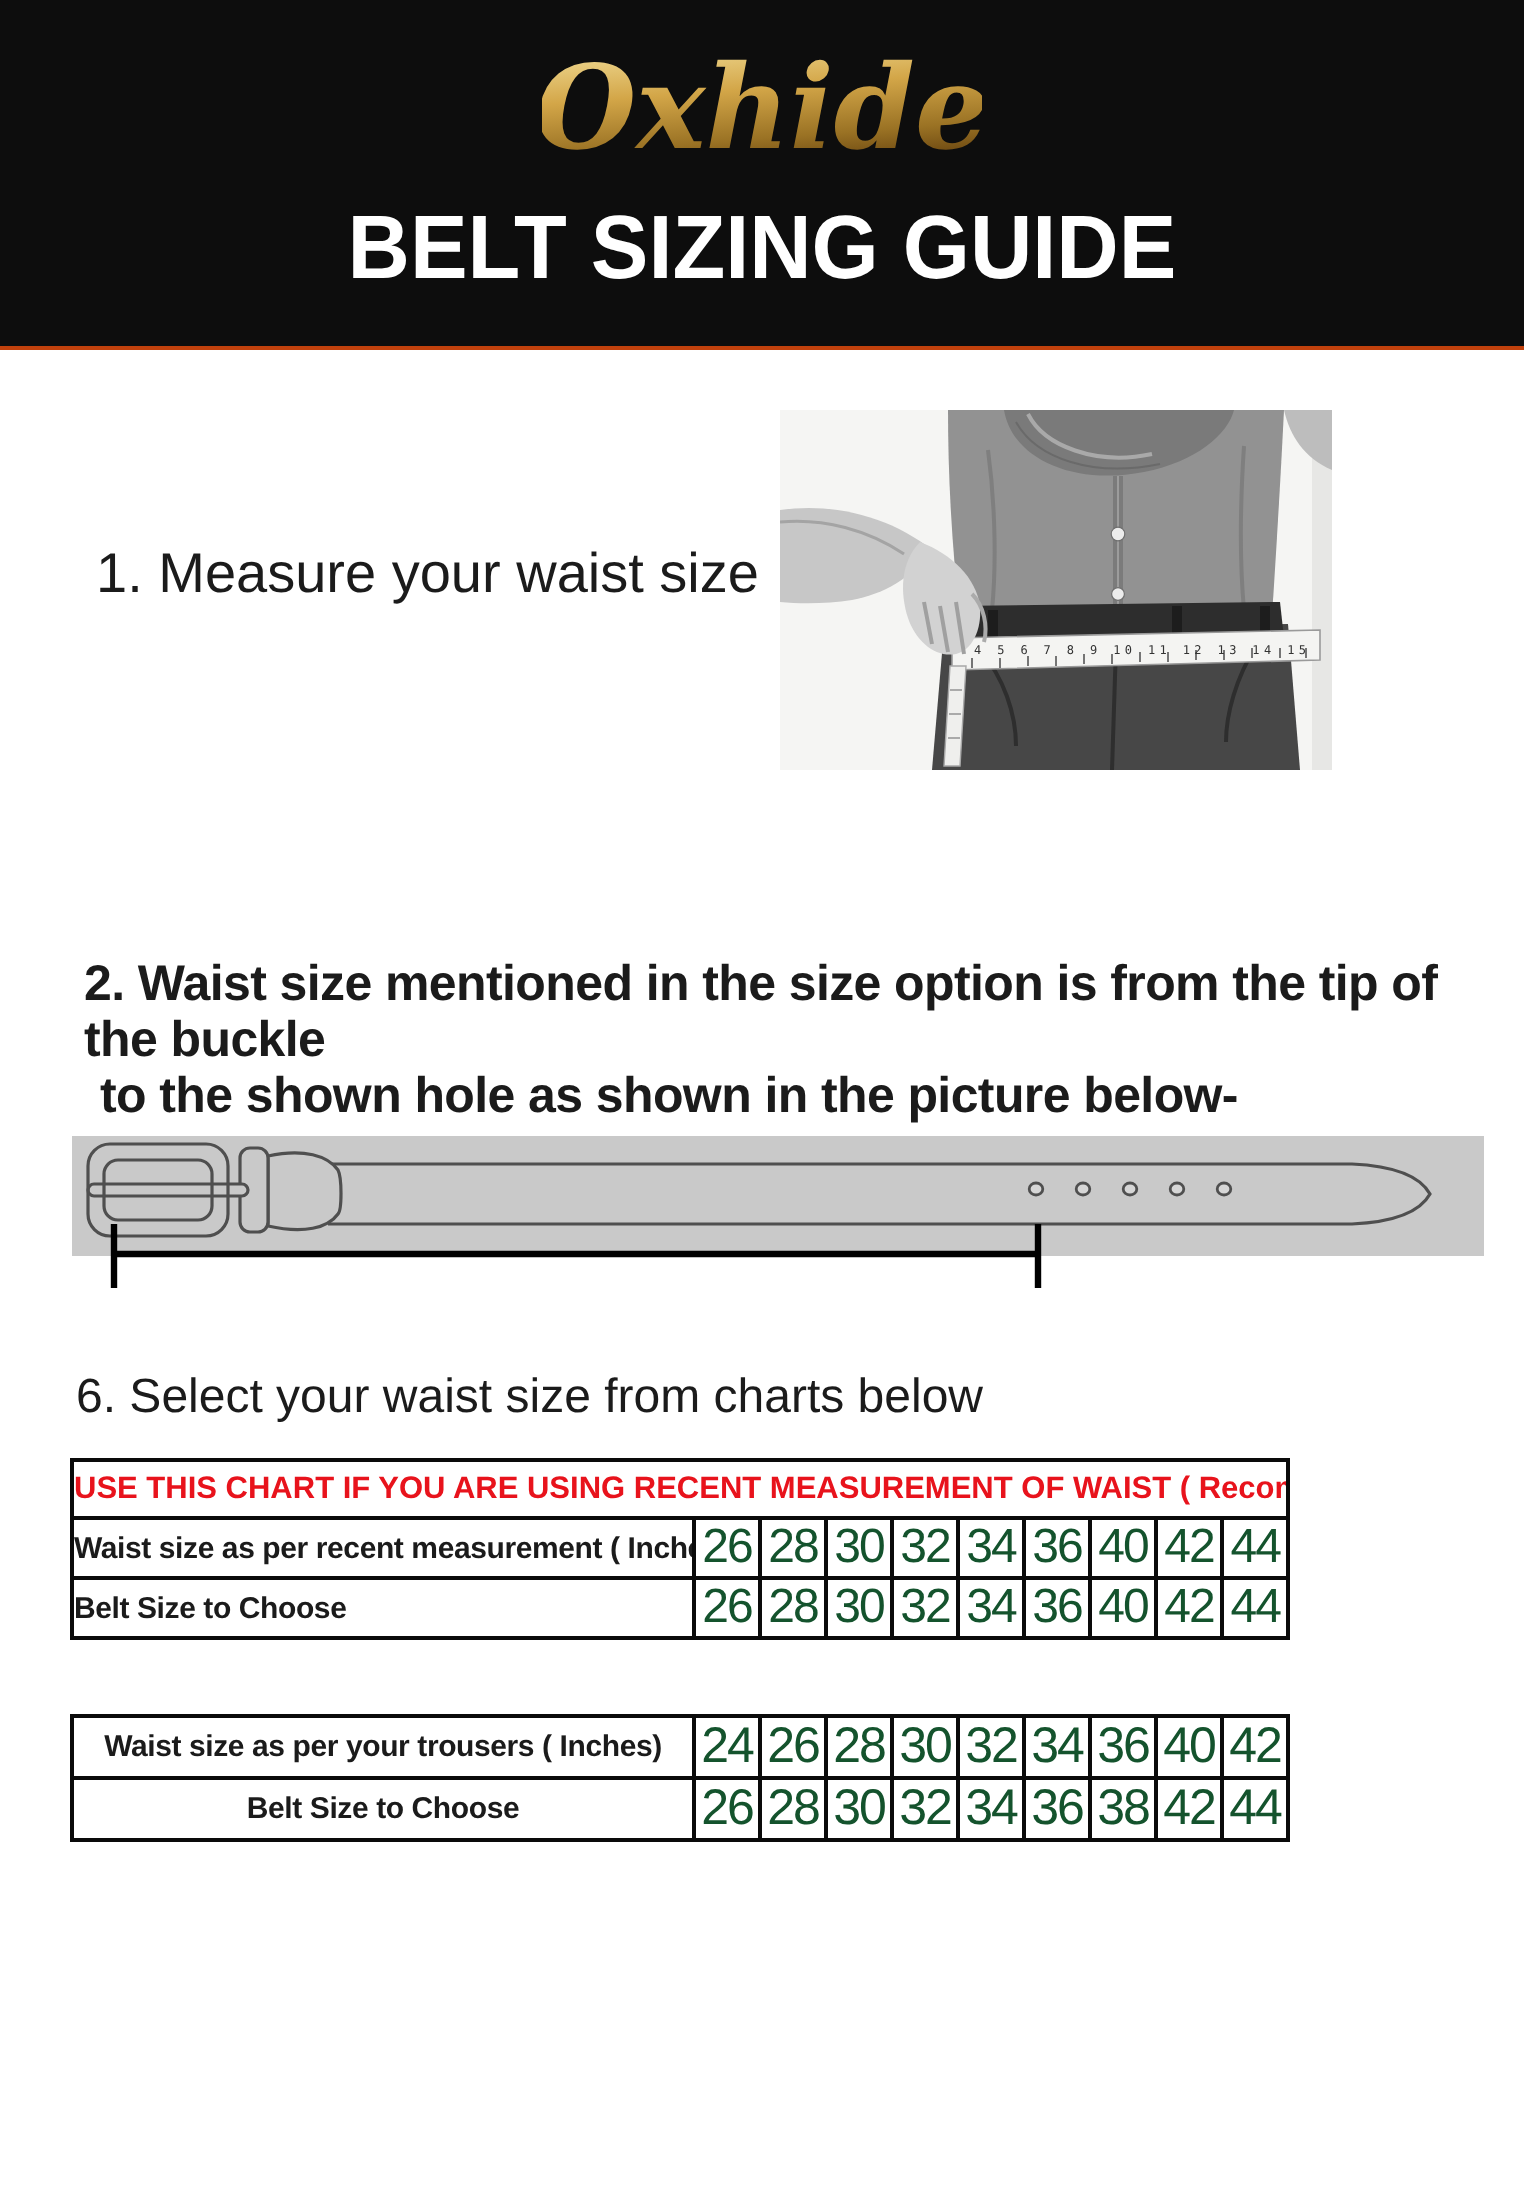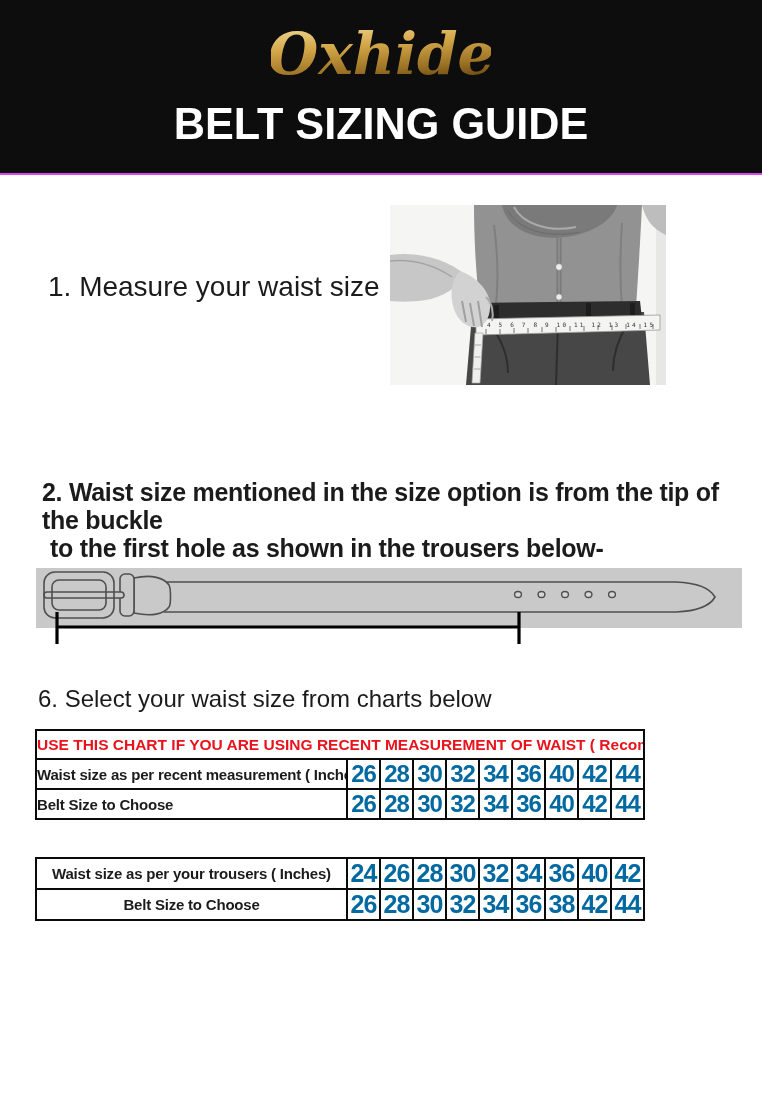--- a/index.html
+++ b/index.html
@@ -4,21 +4,21 @@
 <style>
   html,body{margin:0;padding:0;}
   body{
     width:762px;height:1100px;position:relative;background:#ffffff;
     font-family:"Liberation Sans","DejaVu Sans",sans-serif;color:#1b1b1b;
     overflow:hidden;
   }
   .abs{position:absolute;}
 
   
-  .header{left:0;top:0;width:762px;height:173px;background:#0d0d0d;border-bottom:2px solid #d946ef;}
+  .header{left:0;top:0;width:762px;height:173px;background:#0d0d0d;border-bottom:2px solid #c2410c;}
   .logo-wrap{left:0;top:4px;width:762px;height:96px;display:flex;justify-content:center;align-items:center;}
   .belt-title{
     left:0;top:98px;width:762px;text-align:center;color:#ffffff;
     font-size:45px;font-weight:800;letter-spacing:0px;
     transform:scaleX(0.96);transform-origin:center;
   }
 
   
   .step1{left:48px;top:271px;font-size:28px;}
   .step2{left:42px;top:478px;width:712px;font-size:25px;font-weight:600;line-height:28px;letter-spacing:-0.3px;}
@@ -29,21 +29,21 @@
   .photo{left:390px;top:205px;width:276px;height:180px;}
 
   
   .belt-svg{left:36px;top:557px;width:706px;height:90px;}
 
   
   table.size{border-collapse:collapse;table-layout:fixed;width:608px;background:#fff;}
   table.size td{border:2px solid #0a0a0a;padding:0;overflow:hidden;white-space:nowrap;}
   td.chart-title{text-align:center;font-weight:700;color:#e8131c;font-size:15.5px;}
   td.row-label{font-weight:700;font-size:15px;padding-left:5px;letter-spacing:-0.2px;}
-  td.num{text-align:center;font-size:24px;font-weight:700;color:#0369a1;letter-spacing:-1px;margin-top:41px;}
+  td.num{text-align:center;font-size:24px;font-weight:400;color:#14532d;letter-spacing:-1px;margin-top:41px;}
   .table1{left:35px;top:729px;}
   .table2{left:35px;top:857px;}
   .table1 td.chart-title{height:27px;}
   .table1 td.row-label,.table1 td.num{height:26px;}
   .table2 td.chart-title{height:21px;font-size:15px;}
   .table2 td.row-label,.table2 td.num{height:29px;text-align:center;}
   .table2 td.num{font-size:25px;}
   col.lab{width:311px;} col.n{width:33px;}
 </style>
 </head>
@@ -127,21 +127,21 @@
     <path d="M0,50 C28,46 56,54 76,70 C66,84 52,92 36,95 C24,97 10,97 0,96 Z" fill="#c7c7c7"></path>
     <path d="M0,56 C22,54 44,60 62,72" fill="none" stroke="#a4a4a4" stroke-width="1.5"></path>
     <path d="M70,66 C86,72 98,84 100,98 C101,110 96,120 88,122 C78,124 68,116 64,104 C60,92 60,76 70,66 Z" fill="#d2d2d2"></path>
     <path d="M88,96 L92,122 M80,98 L84,121 M72,96 L76,117" stroke="#a0a0a0" stroke-width="2" fill="none"></path>
     <path d="M96,92 C102,98 104,108 102,116" fill="none" stroke="#ababab" stroke-width="2"></path>
   </svg>
 </div>
 
 <div class="abs step2">
   <div class="line1">2. Waist size mentioned in the size option is from the tip of the buckle</div>
-  <div class="line2">to the first hole as shown in the trousers below-</div>
+  <div class="line2">to the shown hole as shown in the picture below-</div>
 </div>
 
 <div class="abs belt-svg">
   <svg width="706" height="90" viewBox="0 0 706 90">
     <rect x="0" y="11" width="706" height="60" fill="#c9c9c9"></rect>
     <g fill="#c9c9c9" stroke="#4f4f4f" stroke-width="1.6">
 
       <path d="M128,25 H640 C662,26 674,31 679,40 C674,49 662,54 640,55 H128"></path>
 
       <path d="M98,21 C116,17 128,21 133,28 C135,32 135,48 133,50 C128,57 116,60 98,56 Z"></path>

